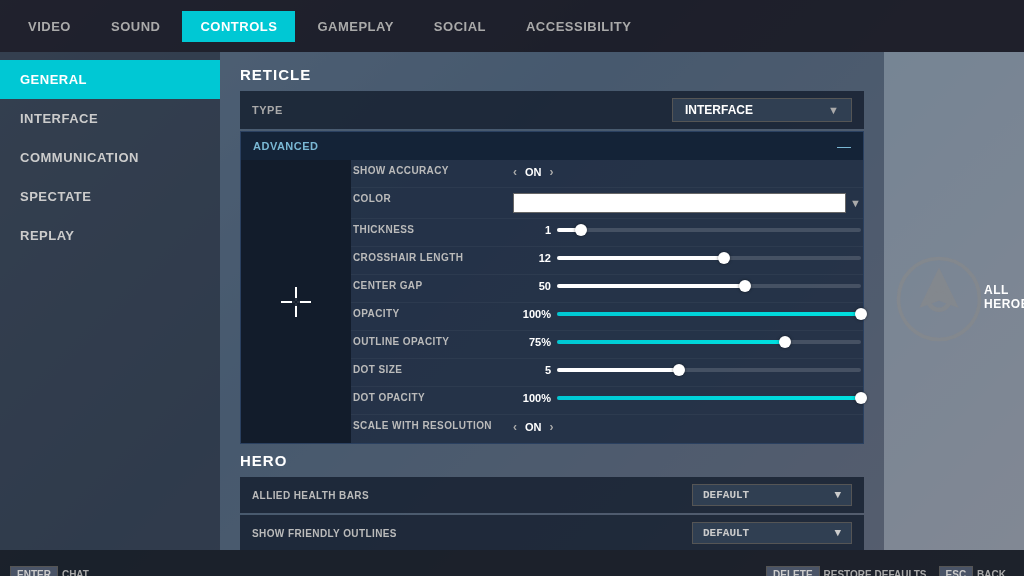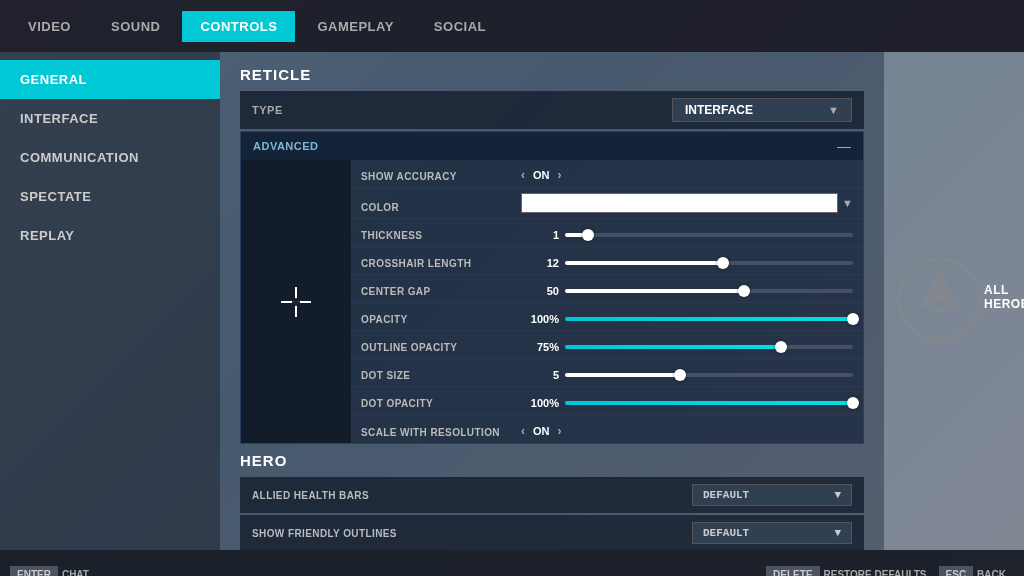--- a/index.html
+++ b/index.html
@@ -160,22 +160,22 @@
     .ch-h { position: absolute; top: 50%; left: 0; width: 100%; height: 2px; background: #fff; transform: translateY(-50%); }
     .ch-v { position: absolute; left: 50%; top: 0; width: 2px; height: 100%; background: #fff; transform: translateX(-50%); }
     .ch-gap-h { position: absolute; top: 50%; left: 50%; width: 8px; height: 2px; background: rgba(15,25,40,0.9); transform: translate(-50%, -50%); }
     .ch-gap-v { position: absolute; left: 50%; top: 50%; width: 2px; height: 8px; background: rgba(15,25,40,0.9); transform: translate(-50%, -50%); }
 
     .advanced-rows {
       flex: 1;
     }
     .setting-row {
       display: flex;
-      align-items: flex-end;
-      padding: 5px 10px;
+      align-items: flex-start;
+      padding: 5px 2px;
       border-bottom: 1px solid rgba(255,255,255,0.04);
       min-height: 28px;
     }
     .setting-row:last-child { border-bottom: none; }
     .setting-label {
       color: #bbb;
       font-size: 10px;
       font-weight: bold;
       text-transform: uppercase;
       letter-spacing: 0.4px;
@@ -368,20 +368,21 @@
   </style>
 </head>
 <body>
 
 <div class="top-nav">
   <div class="nav-tab">VIDEO</div>
   <div class="nav-tab">SOUND</div>
   <div class="nav-tab active">CONTROLS</div>
   <div class="nav-tab">GAMEPLAY</div>
   <div class="nav-tab">SOCIAL</div>
+  <div class="nav-tab">ACCESSIBILITY</div>
 </div>
 
 <div class="main-layout">
 
   <div class="sidebar">
     <div class="sidebar-item active">GENERAL</div>
     <div class="sidebar-item">INTERFACE</div>
     <div class="sidebar-item">COMMUNICATION</div>
     <div class="sidebar-item">SPECTATE</div>
     <div class="sidebar-item">REPLAY</div>

